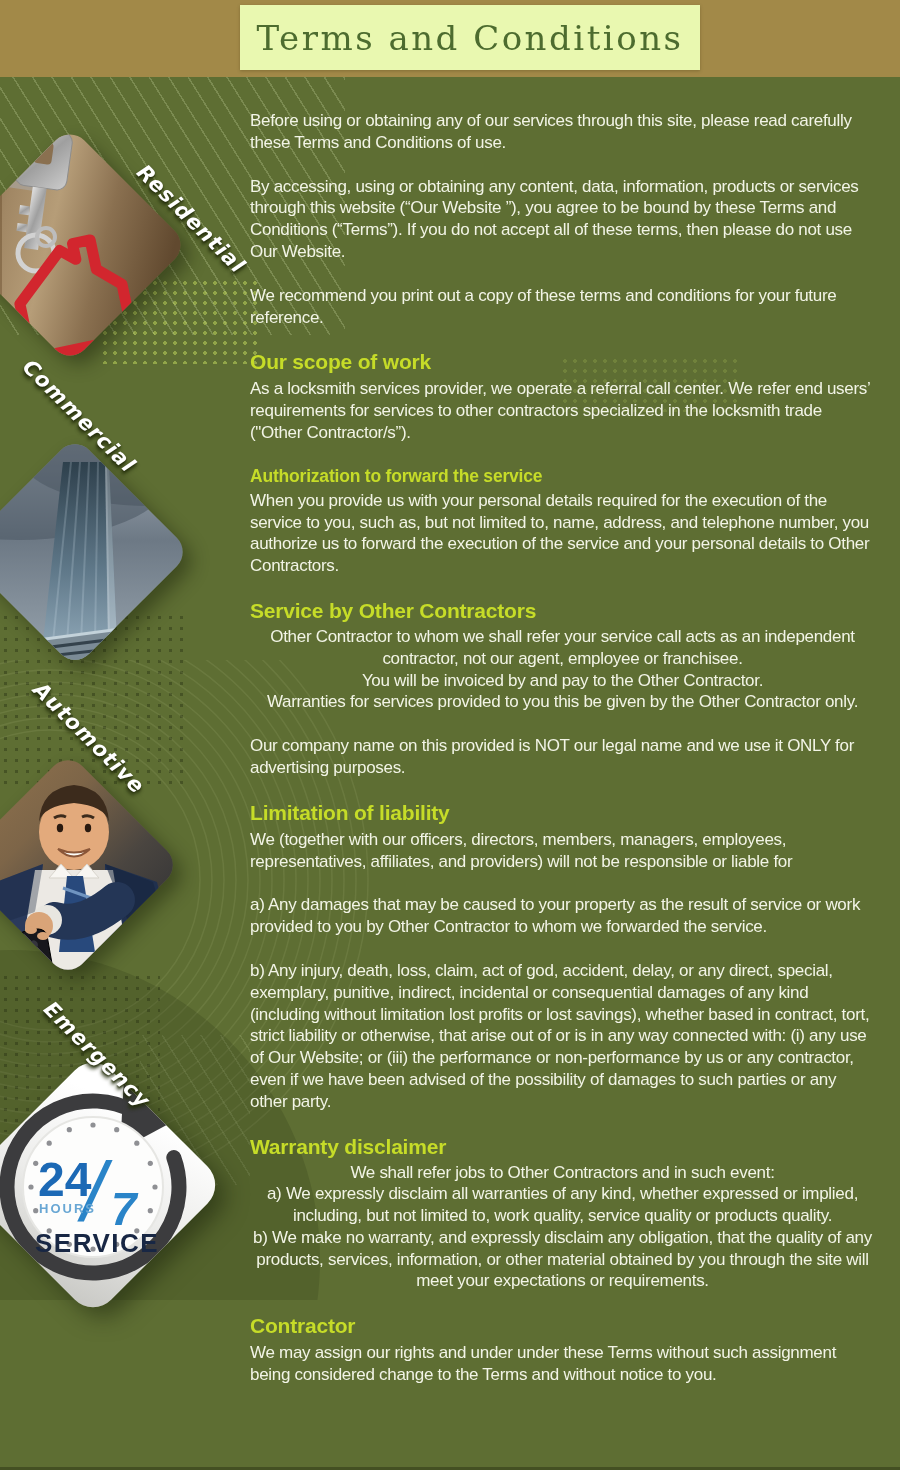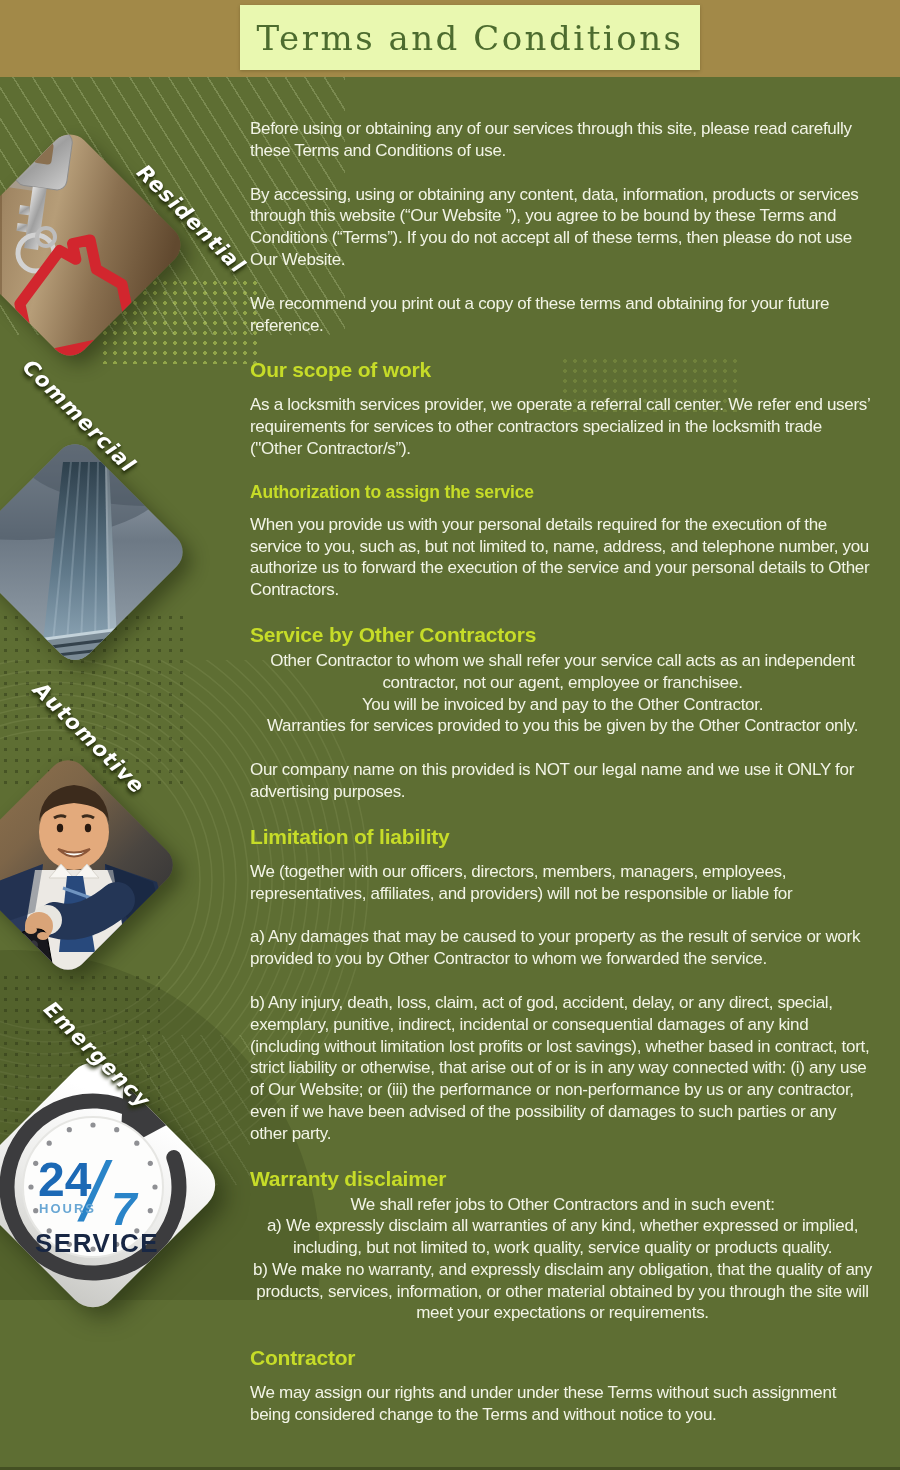--- a/index.html
+++ b/index.html
@@ -42,21 +42,21 @@
               text-shadow:2px 3px 4px rgba(34,44,10,.9),1px 1px 2px rgba(34,44,10,.9);z-index:4;}
   .l-res{left:106px;top:207px;}
   .l-com{left:-6px;top:404px;}
   .l-aut{left:4px;top:726px;}
   .l-eme{left:12px;top:1043px;}
   .badge-wrap{width:266px;height:266px;display:flex;align-items:center;justify-content:center;}
 
   
   .content{position:absolute;z-index:2;left:250px;top:106px;width:625px;color:#f2f4e6;
            font-size:17px;line-height:21.8px;letter-spacing:-.3px;}
-  .content p{margin:12px 0 22px;}
+  .content p{margin:4px 0 22px;}
   .content p.tight{margin:0;}
   .content .group{margin:0 0 22px;text-align:center;}
   .content h2{margin:0 0 3px;font-size:21px;line-height:24px;color:#c6dc28;letter-spacing:-.2px;}
   .content h3{margin:0 0 3px;font-size:17.5px;line-height:20px;color:#c6dc28;letter-spacing:-.2px;}
   .bottom-line{position:absolute;left:0;bottom:0;width:900px;height:3px;background:rgba(20,26,6,.35);z-index:5;}
 </style>
 </head>
 <body>
 
 <div class="page">
@@ -252,26 +252,26 @@
           <text x="61" y="143" font-family="Liberation Sans, sans-serif" font-size="13" font-weight="bold" letter-spacing="2" fill="#69a7d4">HOURS</text>
           <text x="57" y="182" font-family="Liberation Sans, sans-serif" font-size="26" font-weight="bold" letter-spacing="1.5" fill="#182744">SERVICE</text>
         </svg>
       </div>
     </div>
   </div>
 
   <div class="content">
     <p>Before using or obtaining any of our services through this site, please read carefully these Terms and Conditions of use.</p>
     <p>By accessing, using or obtaining any content, data, information, products or services through this website (“Our Website ”), you agree to be bound by these Terms and Conditions (“Terms”). If you do not accept all of these terms, then please do not use Our Website.</p>
-    <p>We recommend you print out a copy of these terms and obtaining for your future reference.</p>
+    <p>We recommend you print out a copy of these terms and conditions for your future reference.</p>
 
     <h2>Our scope of work</h2>
     <p>As a locksmith services provider, we operate a referral call center. We refer end users’ requirements for services to other contractors specialized in the locksmith trade ("Other Contractor/s”).</p>
 
-    <h3>Authorization to assign the service</h3>
+    <h3>Authorization to forward the service</h3>
     <p>When you provide us with your personal details required for the execution of the service to you, such as, but not limited to, name, address, and telephone number, you authorize us to forward the execution of the service and your personal details to Other Contractors.</p>
 
     <h2>Service by Other Contractors</h2>
     <div class="group">
       <p class="tight">Other Contractor to whom we shall refer your service call acts as an independent contractor, not our agent, employee or franchisee.</p>
       <p class="tight">You will be invoiced by and pay to the Other Contractor.</p>
       <p class="tight">Warranties for services provided to you this be given by the Other Contractor only.</p>
     </div>
     <p>Our company name on this provided is NOT our legal name and we use it ONLY for advertising purposes.</p>
 

